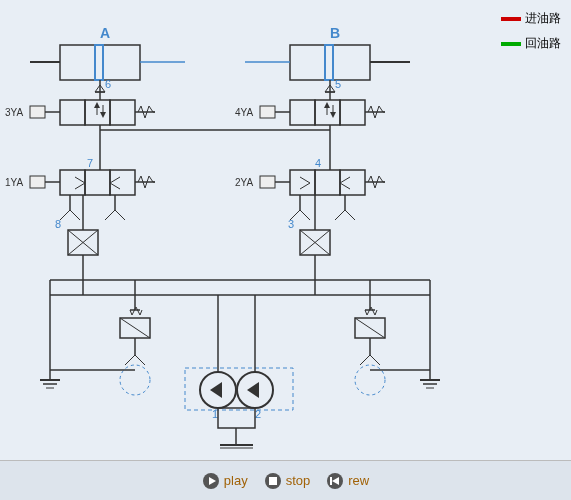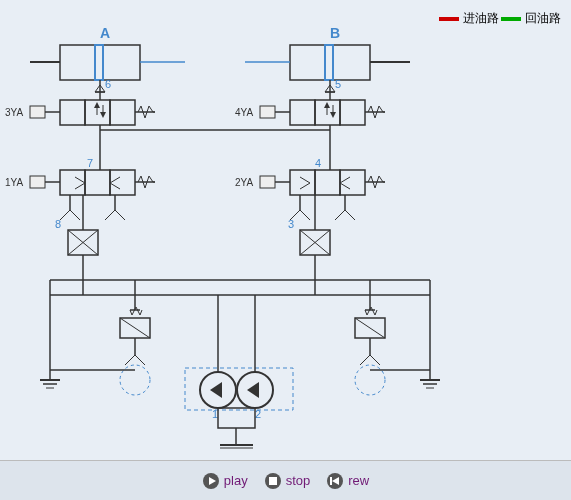--- a/index.html
+++ b/index.html
@@ -15,21 +15,22 @@
       position: relative;
       width: 571px;
       height: 460px;
       background: #e8eef5;
     }
     #legend {
       position: absolute;
       top: 10px;
       right: 10px;
       display: flex;
-      gap: 2px;
+      flex-direction: column;
+      gap: 8px;
     }
     .legend-item {
       display: flex;
       align-items: center;
       gap: 4px;
       font-size: 12px;
     }
     .legend-line {
       width: 20px;
       height: 4px;
@@ -48,21 +49,21 @@
       align-items: center;
       justify-content: center;
       gap: 16px;
     }
     .ctrl-btn {
       display: flex;
       align-items: center;
       gap: 4px;
       cursor: pointer;
       font-size: 13px;
-      color: #701a75;
+      color: #a16207;
     }
     .ctrl-icon {
       width: 18px;
       height: 18px;
     }
     svg#diagram {
       position: absolute;
       top: 0;
       left: 0;
       width: 571px;

